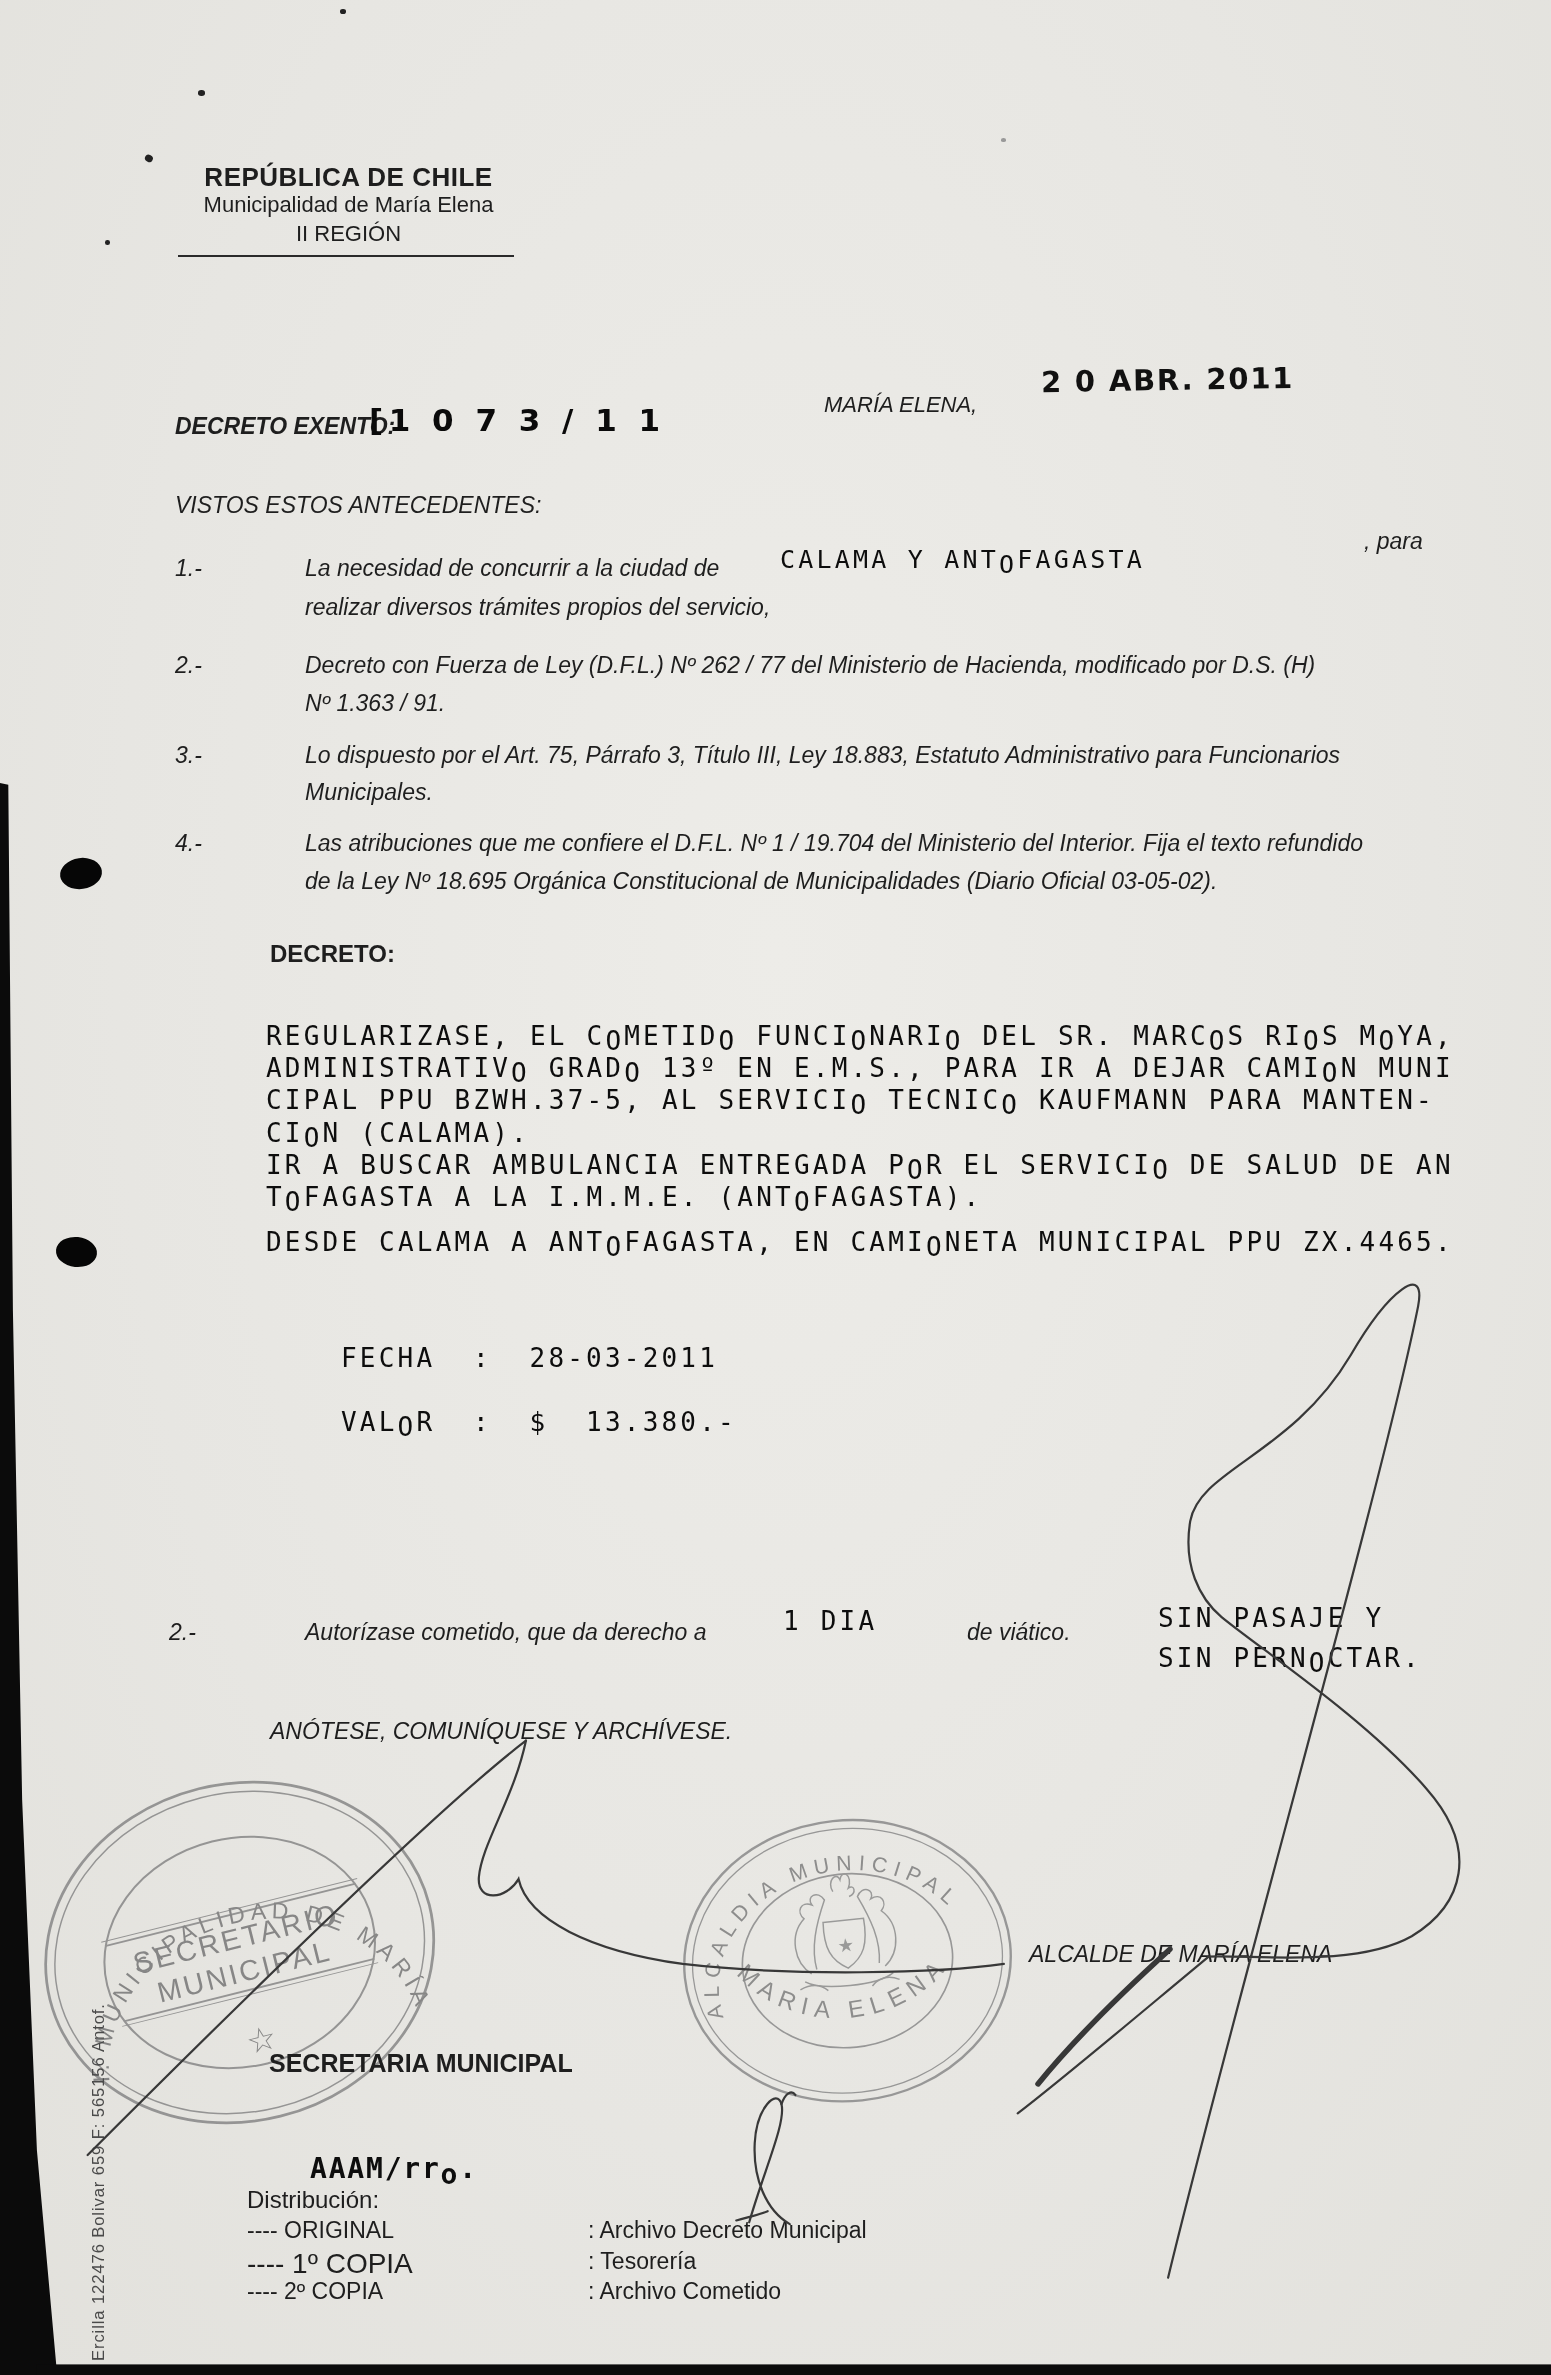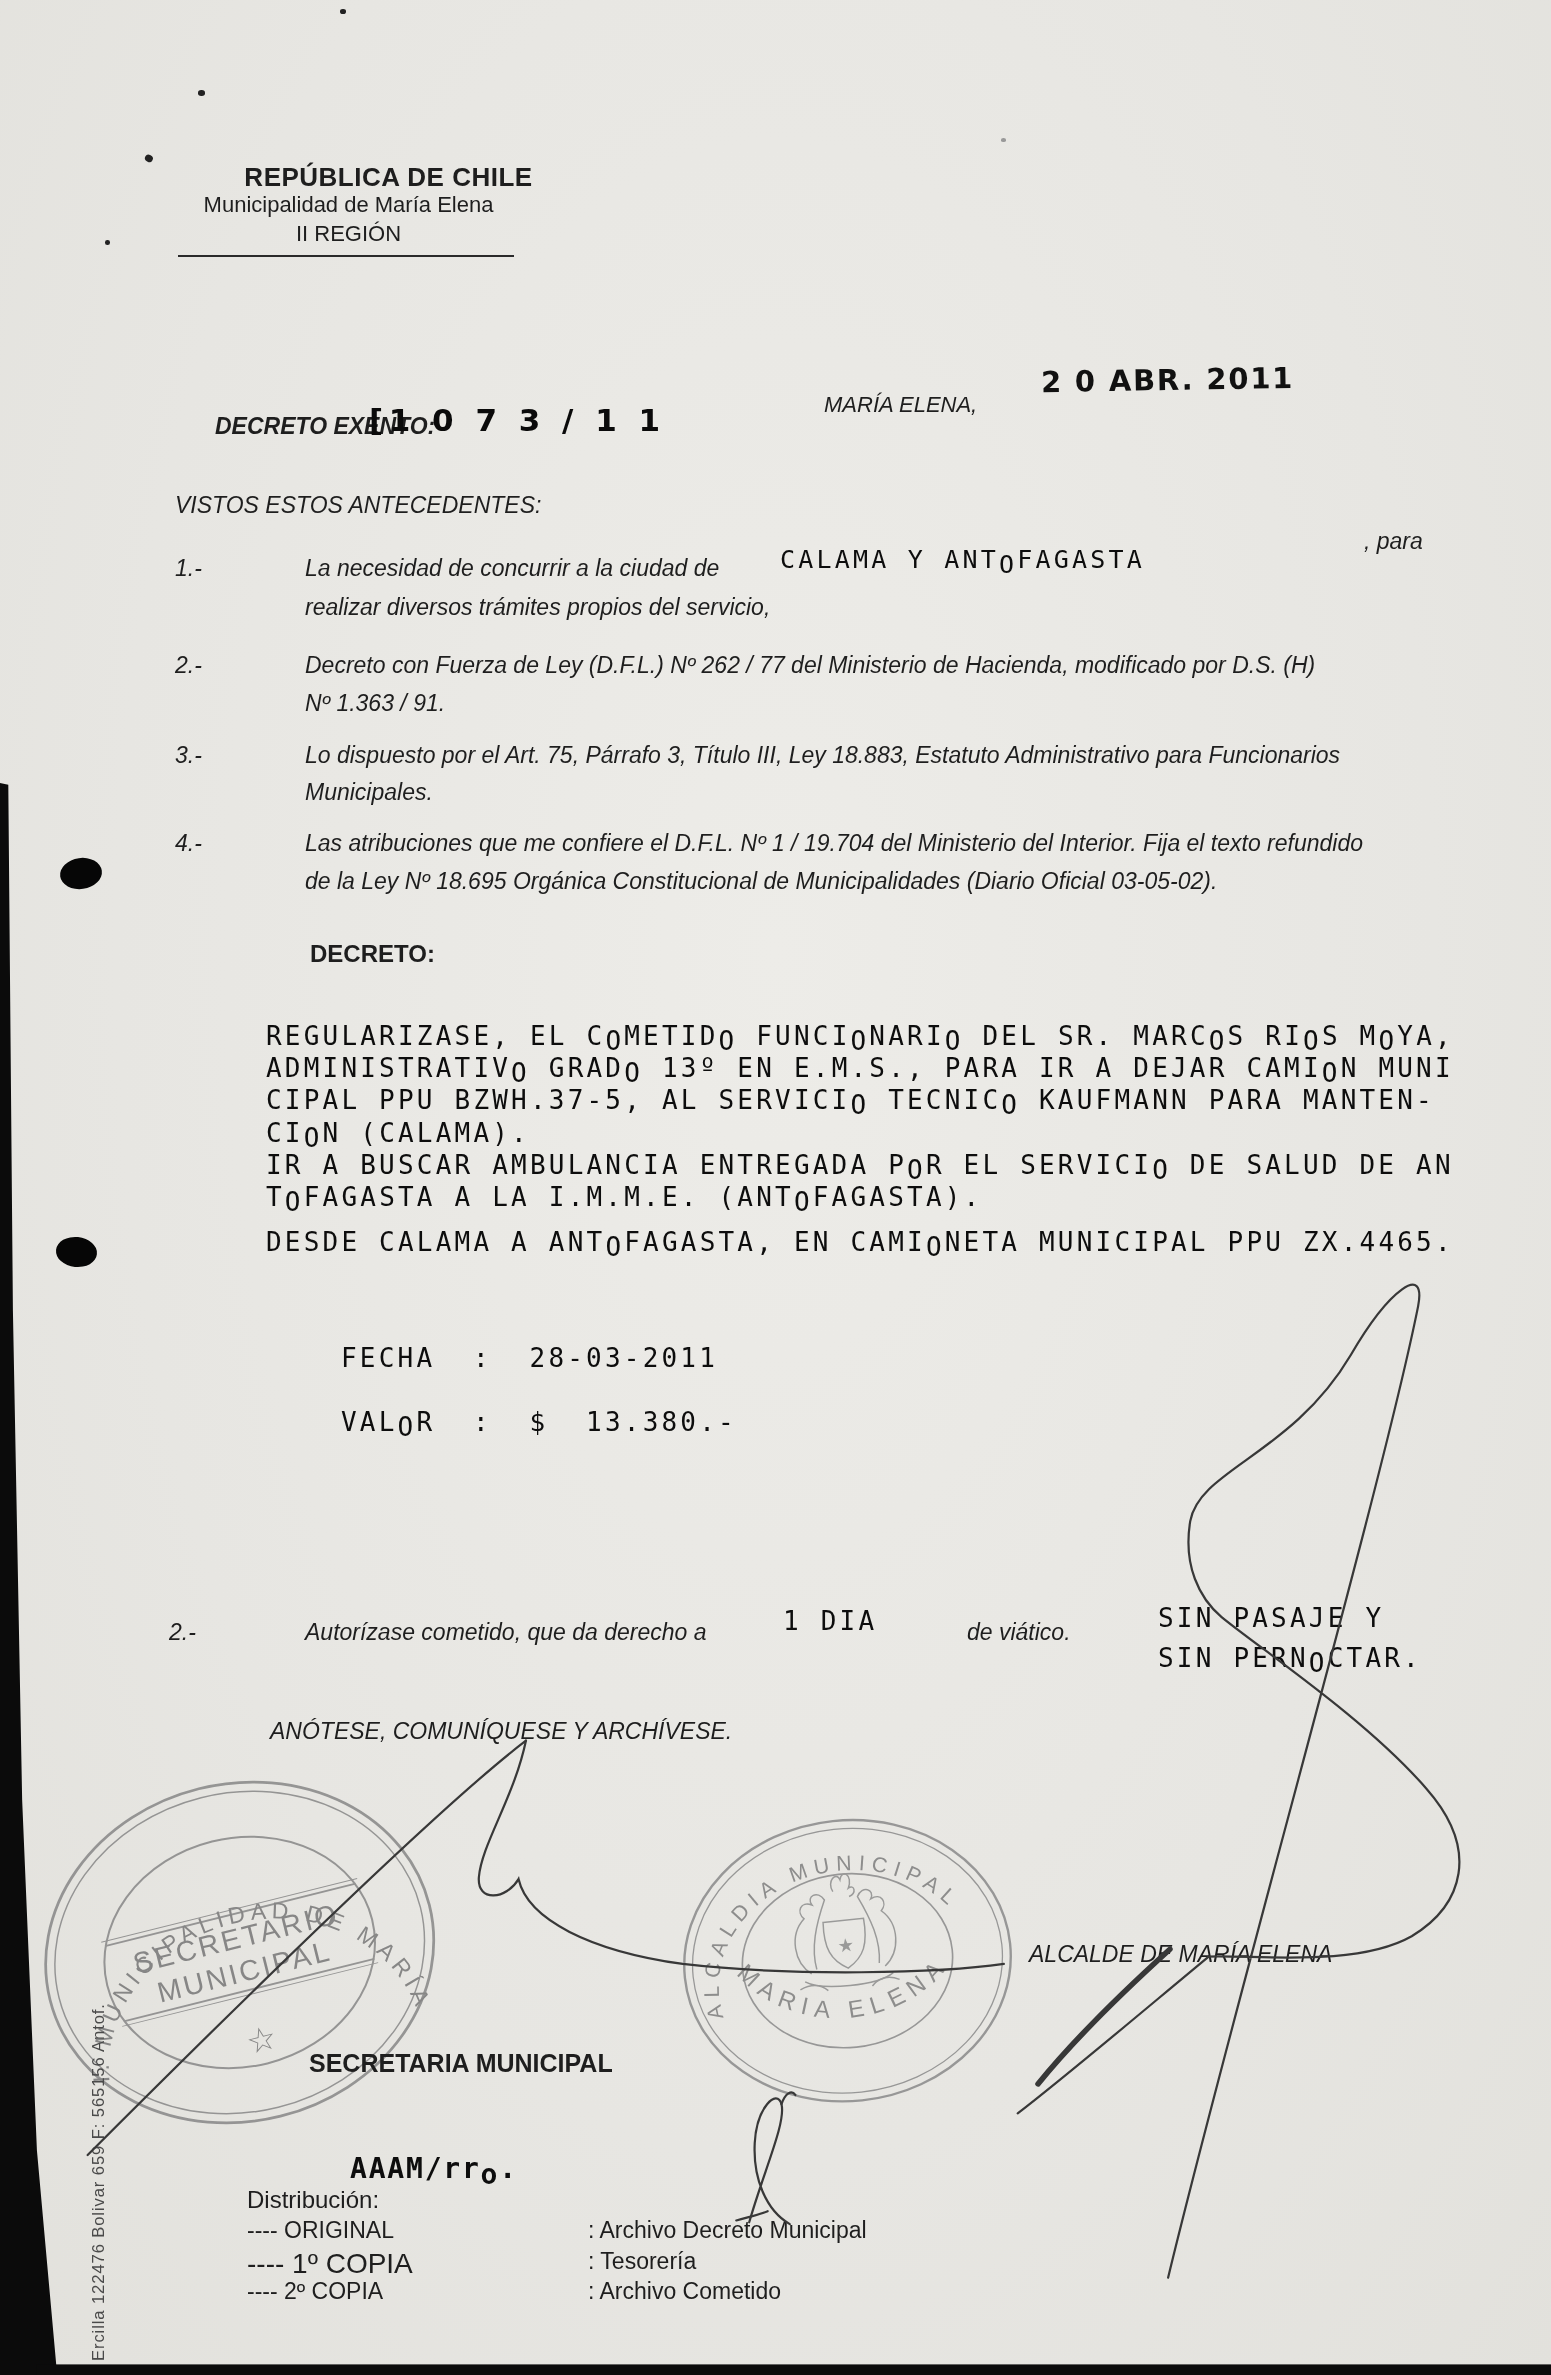--- a/index.html
+++ b/index.html
@@ -1,21 +1,21 @@
 <!DOCTYPE html>
 <html style="font-size:14.8px"><head>
 <meta charset="utf-8">
 <style>
   html,body{margin:0;padding:0;background:#555;}
   #page{position:relative;width:1551px;height:2376px;background:#e9e8e4;overflow:hidden;
         background-image:radial-gradient(ellipse at 50% 40%, #edece8 0%, #e7e6e2 60%, #e2e1dc 100%);
         font-family:"Liberation Sans",sans-serif;color:#1e1e1e;}
   .abs{position:absolute;}
   .it{font-style:italic;}
-  .b{font-weight:bold;margin-left:40px;}
+  .b{font-weight:bold;}
   .tw{font-family:"DejaVu Sans Mono",monospace;color:#0d0d0d;letter-spacing:3.2px;white-space:pre;}
   .lo{display:inline-block;transform:translateY(0.20em);}
   .stampnum{font-family:"DejaVu Sans",sans-serif;font-weight:bold;color:#0a0a0a;letter-spacing:5.5px;text-align:center;}
   .datestamp{font-family:"DejaVu Sans",sans-serif;font-weight:bold;color:#111;letter-spacing:1.8px;transform:rotate(-1deg);}
   .printed{font-size:23px;line-height:38px;}
   .holedot{background:#060606;border-radius:50%;}
   .speck{background:#222;border-radius:50%;}
   svg text{font-family:"Liberation Sans",sans-serif;}
   .margin-note{transform:rotate(-90deg);transform-origin:0 0;white-space:nowrap;
                font-size:16.6px;color:#4a4a4a;letter-spacing:0.9px;}

